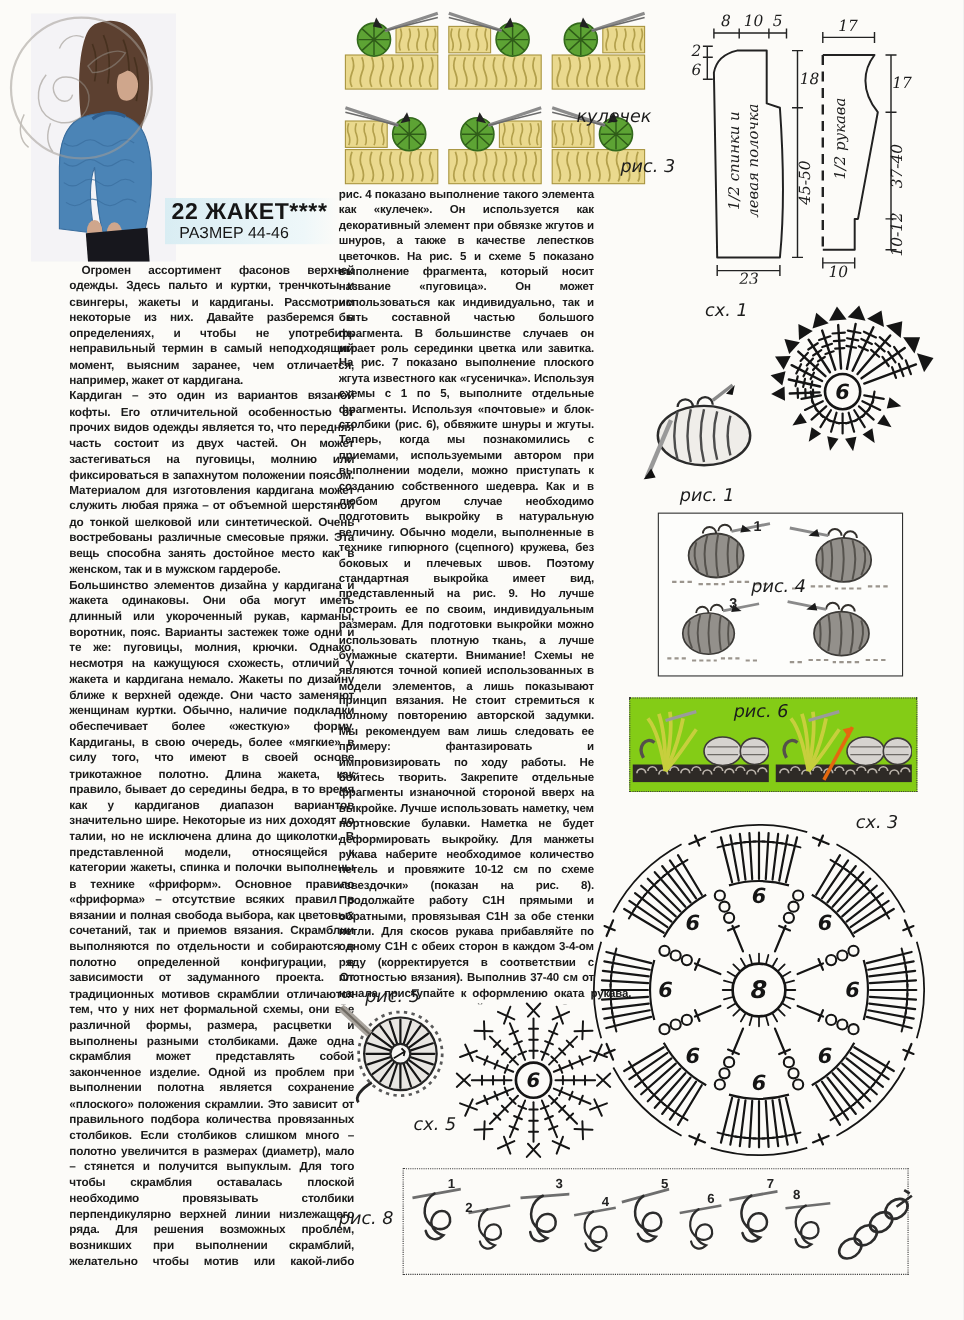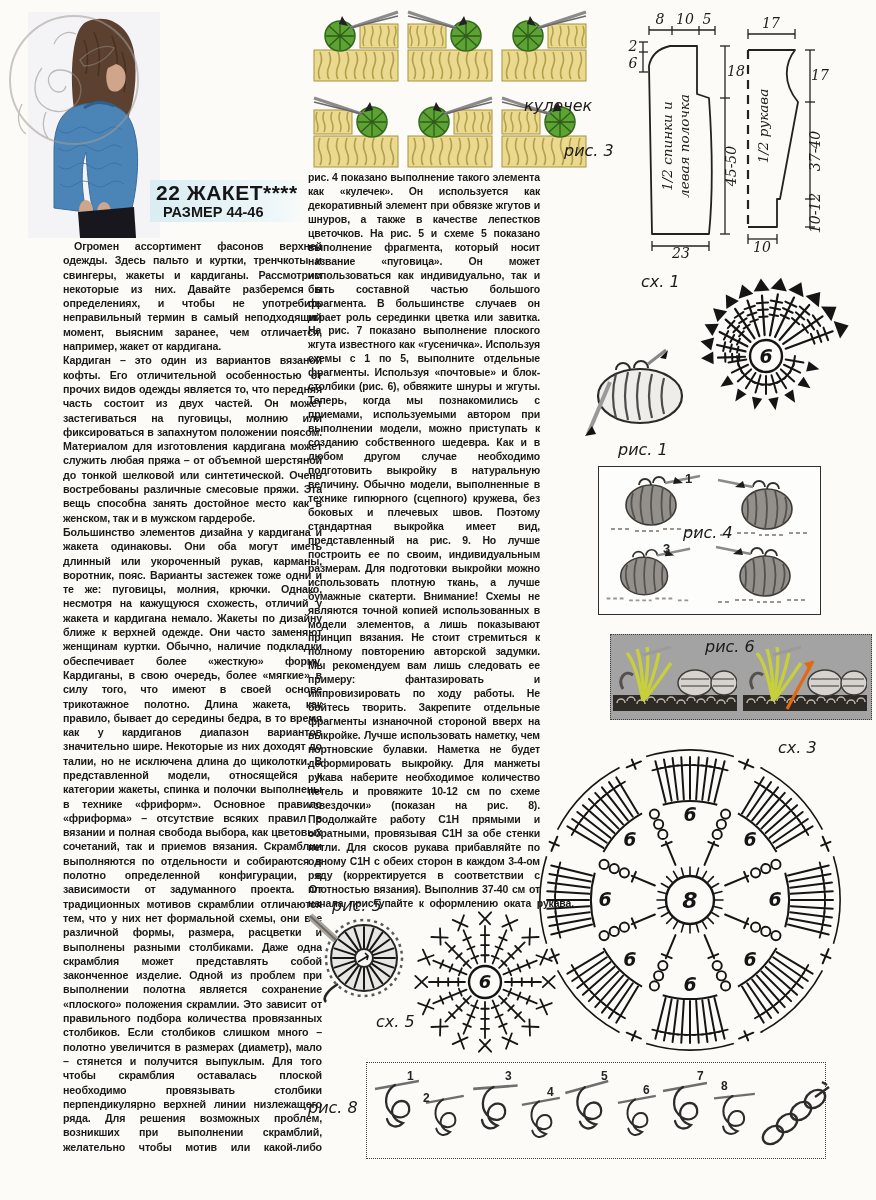--- a/index.html
+++ b/index.html
@@ -10,30 +10,30 @@
   .col{position:absolute;text-align:justify;font-weight:bold;color:#1a1a1a;letter-spacing:-0.15px;}
   .col p{margin:0;}
   .col p.ind{text-indent:11px;}
   #leftcol{left:35px;top:239px;width:259px;height:916px;font-size:10.7px;line-height:14.3px;overflow:hidden;margin-left:28px;}
   #midcol{left:308px;top:171px;width:266px;height:742px;font-size:10.5px;line-height:13.95px;overflow:hidden;}
   .spacer{float:right;width:34px;height:162px;margin-top:552px;}
   
   #materials{left:146px;top:52px;width:150px;font:bold italic 11.5px/14.2px "DejaVu Serif",serif;text-align:center;color:#222;}
   #titleband{left:150px;top:180px;width:158px;height:42px;background:linear-gradient(90deg,#d9edf3,#eef7f9 80%,rgba(238,247,249,0));}
   #title{left:156px;top:181px;font-size:21px;font-weight:bold;letter-spacing:.5px;}
-  #size{left:163px;top:204px;font-size:14.5px;font-weight:bold;}
+  #size{left:163px;top:204px;font-size:14.5px;font-weight:normal;}
   
   .figlab{position:absolute;font:italic 16px "DejaVu Sans",sans-serif;color:#1c1c1c;white-space:nowrap;}
   
   #kgrid{left:312px;top:6px;width:276px;display:flex;flex-wrap:wrap;gap:8px 6px;}
   .kstep{width:88px;height:78px;}
   .kstep.flip{transform:scaleX(-1);}
   
   .panel4{left:598px;top:466px;width:221px;height:147px;border:1.3px solid #2f2f2f;background:#fdfdfb;}
-  .panel6{left:610px;top:634px;width:260px;height:84px;border:1.6px dotted #3c3c3c;background:#a3a3a3;}
+  .panel6{left:572px;top:634px;width:260px;height:84px;border:1.6px dotted #3c3c3c;background:#84cc16;}
   .panel7{left:366px;top:1062px;width:460px;height:97px;border:1.6px dotted #3c3c3c;background:#fcfbf8;display:flex;align-items:flex-start;padding:4px 2px 0 6px;box-sizing:border-box;}
   .f7cell{position:relative;width:48px;height:86px;flex:0 0 auto;}
   .f7cell .num{position:absolute;font-size:12px;font-weight:bold;color:#242424;}
   .innum{position:absolute;font-size:13px;font-weight:bold;color:#242424;}
   svg{display:block;}
 </style>
 </head>
 <body>
 
 <div class="page">

